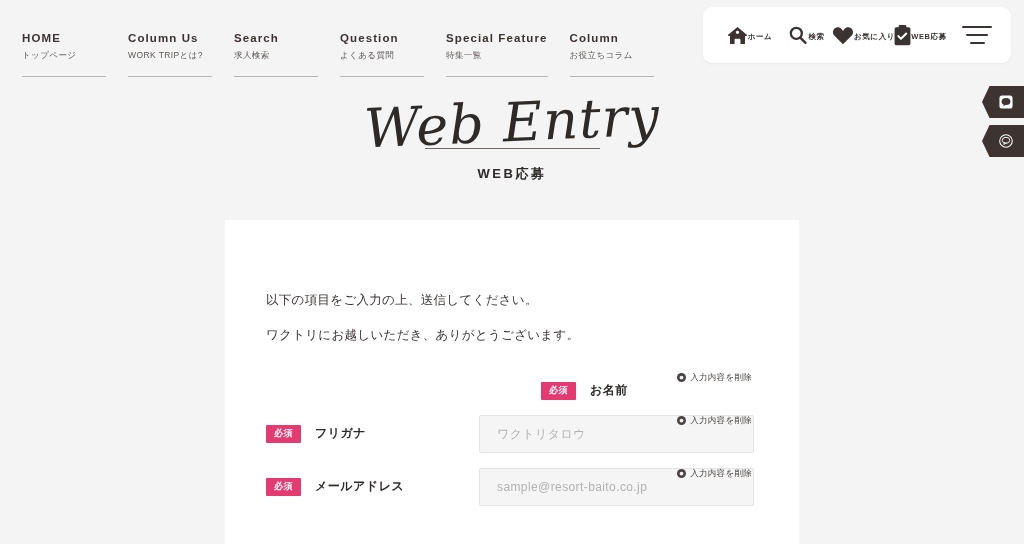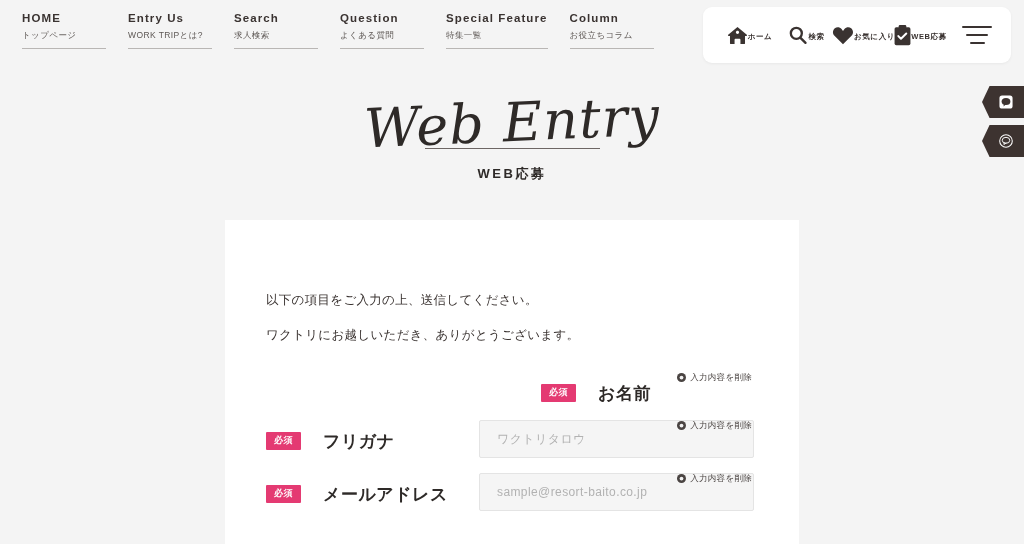--- a/index.html
+++ b/index.html
@@ -27,24 +27,25 @@
   }
   .main-nav {
     position: absolute;
     left: 22px;
     top: 11px;
     display: flex;
     align-items: flex-start;
   }
   .nav-item {
     margin-right: 22px;
-    padding-bottom: 6px;
+    padding-bottom: 14px;
     border-bottom: 1px solid #b9b6b4;
     min-width: 84px;
     cursor: pointer;
+    margin-top: 20px;
   }
   .nav-item:last-child { margin-right: 0; }
   .nav-en {
     font-size: 11.5px;
     font-weight: 700;
     letter-spacing: 1.1px;
     color: #3a3331;
     line-height: 14px;
     white-space: nowrap;
   }
@@ -207,26 +208,25 @@
     font-size: 9px;
     font-weight: 700;
     letter-spacing: 0.5px;
     padding: 4px 8px 5px;
     line-height: 1;
     border-radius: 1px;
     margin-right: 14px;
     flex: none;
   }
   .field-label {
-    font-size: 17px;
+    font-size: 12px;
     font-weight: 700;
     letter-spacing: 0.5px;
     color: #2e2a28;
     white-space: nowrap;
-    margin-left: 8px;
   }
   .input-col { flex: 1; }
   .text-input {
     width: 100%;
     height: 38px;
     background: #f5f5f5;
     border: 1px solid #e4e4e4;
     border-radius: 2px;
     padding: 0 17px;
     font-size: 12px;
@@ -268,21 +268,21 @@
 <body>
 
 <div class="topbar">
 
   <nav class="main-nav">
     <div class="nav-item">
       <div class="nav-en">HOME</div>
       <div class="nav-ja">トップページ</div>
     </div>
     <div class="nav-item">
-      <div class="nav-en">Entry Us</div>
+      <div class="nav-en">Column Us</div>
       <div class="nav-ja">WORK TRIPとは?</div>
     </div>
     <div class="nav-item">
       <div class="nav-en">Search</div>
       <div class="nav-ja">求人検索</div>
     </div>
     <div class="nav-item">
       <div class="nav-en">Question</div>
       <div class="nav-ja">よくある質問</div>
     </div>

